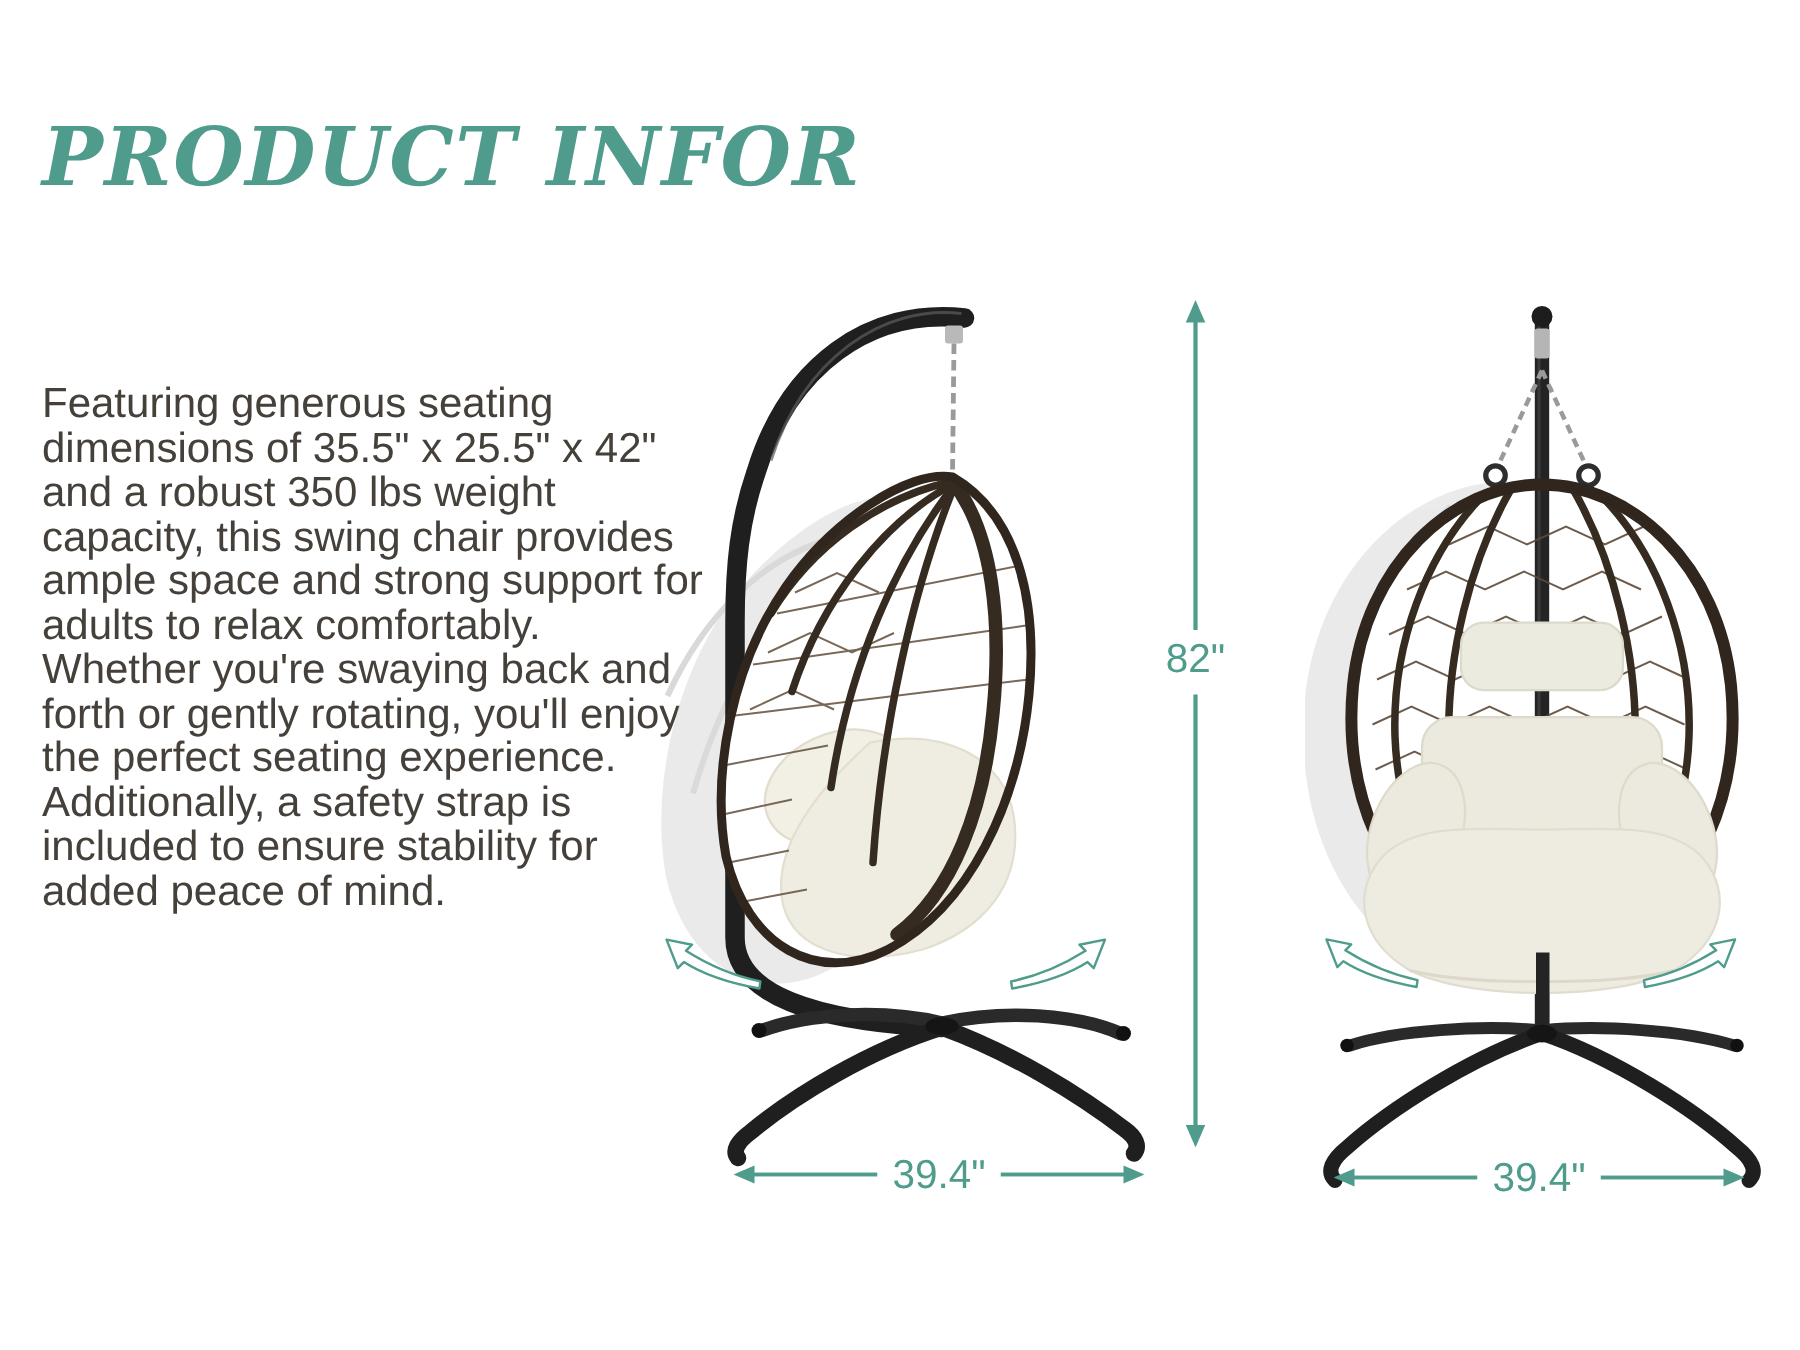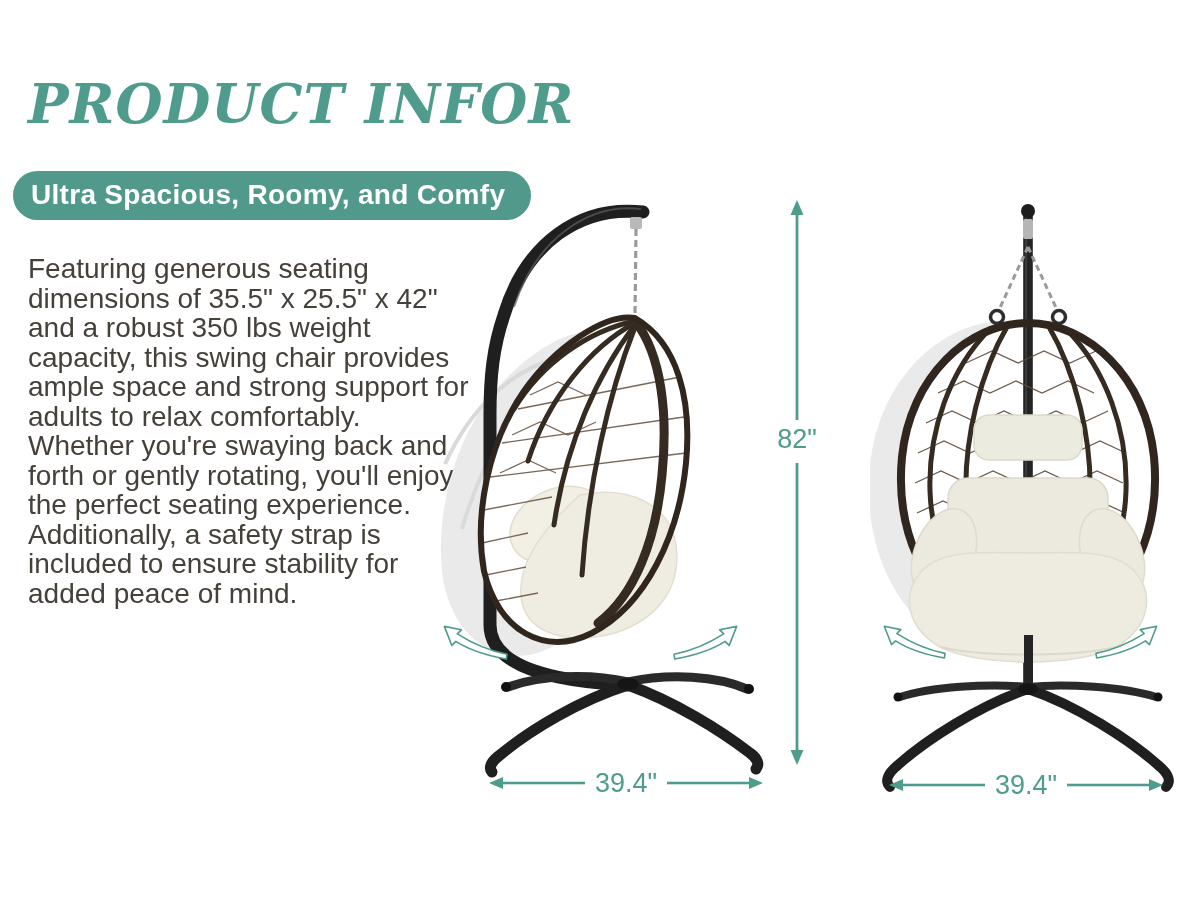--- a/index.html
+++ b/index.html
@@ -24,21 +24,20 @@
   .teal{fill:#4f9c8c;}
   svg{display:block;}
 </style>
 </head>
 <body>
 
 <div id="canvas">
 
   <div id="page-title" class="abs">PRODUCT INFOR</div>
 
-  <div id="badge" class="abs">Ultra Spacious, Roomy, and Comfy</div>
 
   <div id="description" class="abs">Featuring generous seating dimensions of 35.5" x 25.5" x 42" and a robust 350 lbs weight capacity, this swing chair provides ample space and strong support for adults to relax comfortably. Whether you're swaying back and forth or gently rotating, you'll enjoy the perfect seating experience.   Additionally, a safety strap is included to ensure stability for added peace of mind.</div>
 
   <svg class="abs" style="left:430px;top:195px;" width="345" height="600" viewBox="0 0 345 600">
     <defs>
       <path id="swingA" d="M93,53 C60,47 36,38 19,27 L13,33 L2,5 L27,10 L21,16 C40,28 64,40 94,46 Z"></path>
       <path id="eggSide" d="M205,123 C248,148 262,205 256,268 C249,340 216,410 162,438 C115,462 68,436 54,376 C44,320 58,248 94,196 C124,153 175,118 205,123 Z"></path>
     </defs>
 
     <g opacity="0.8">

